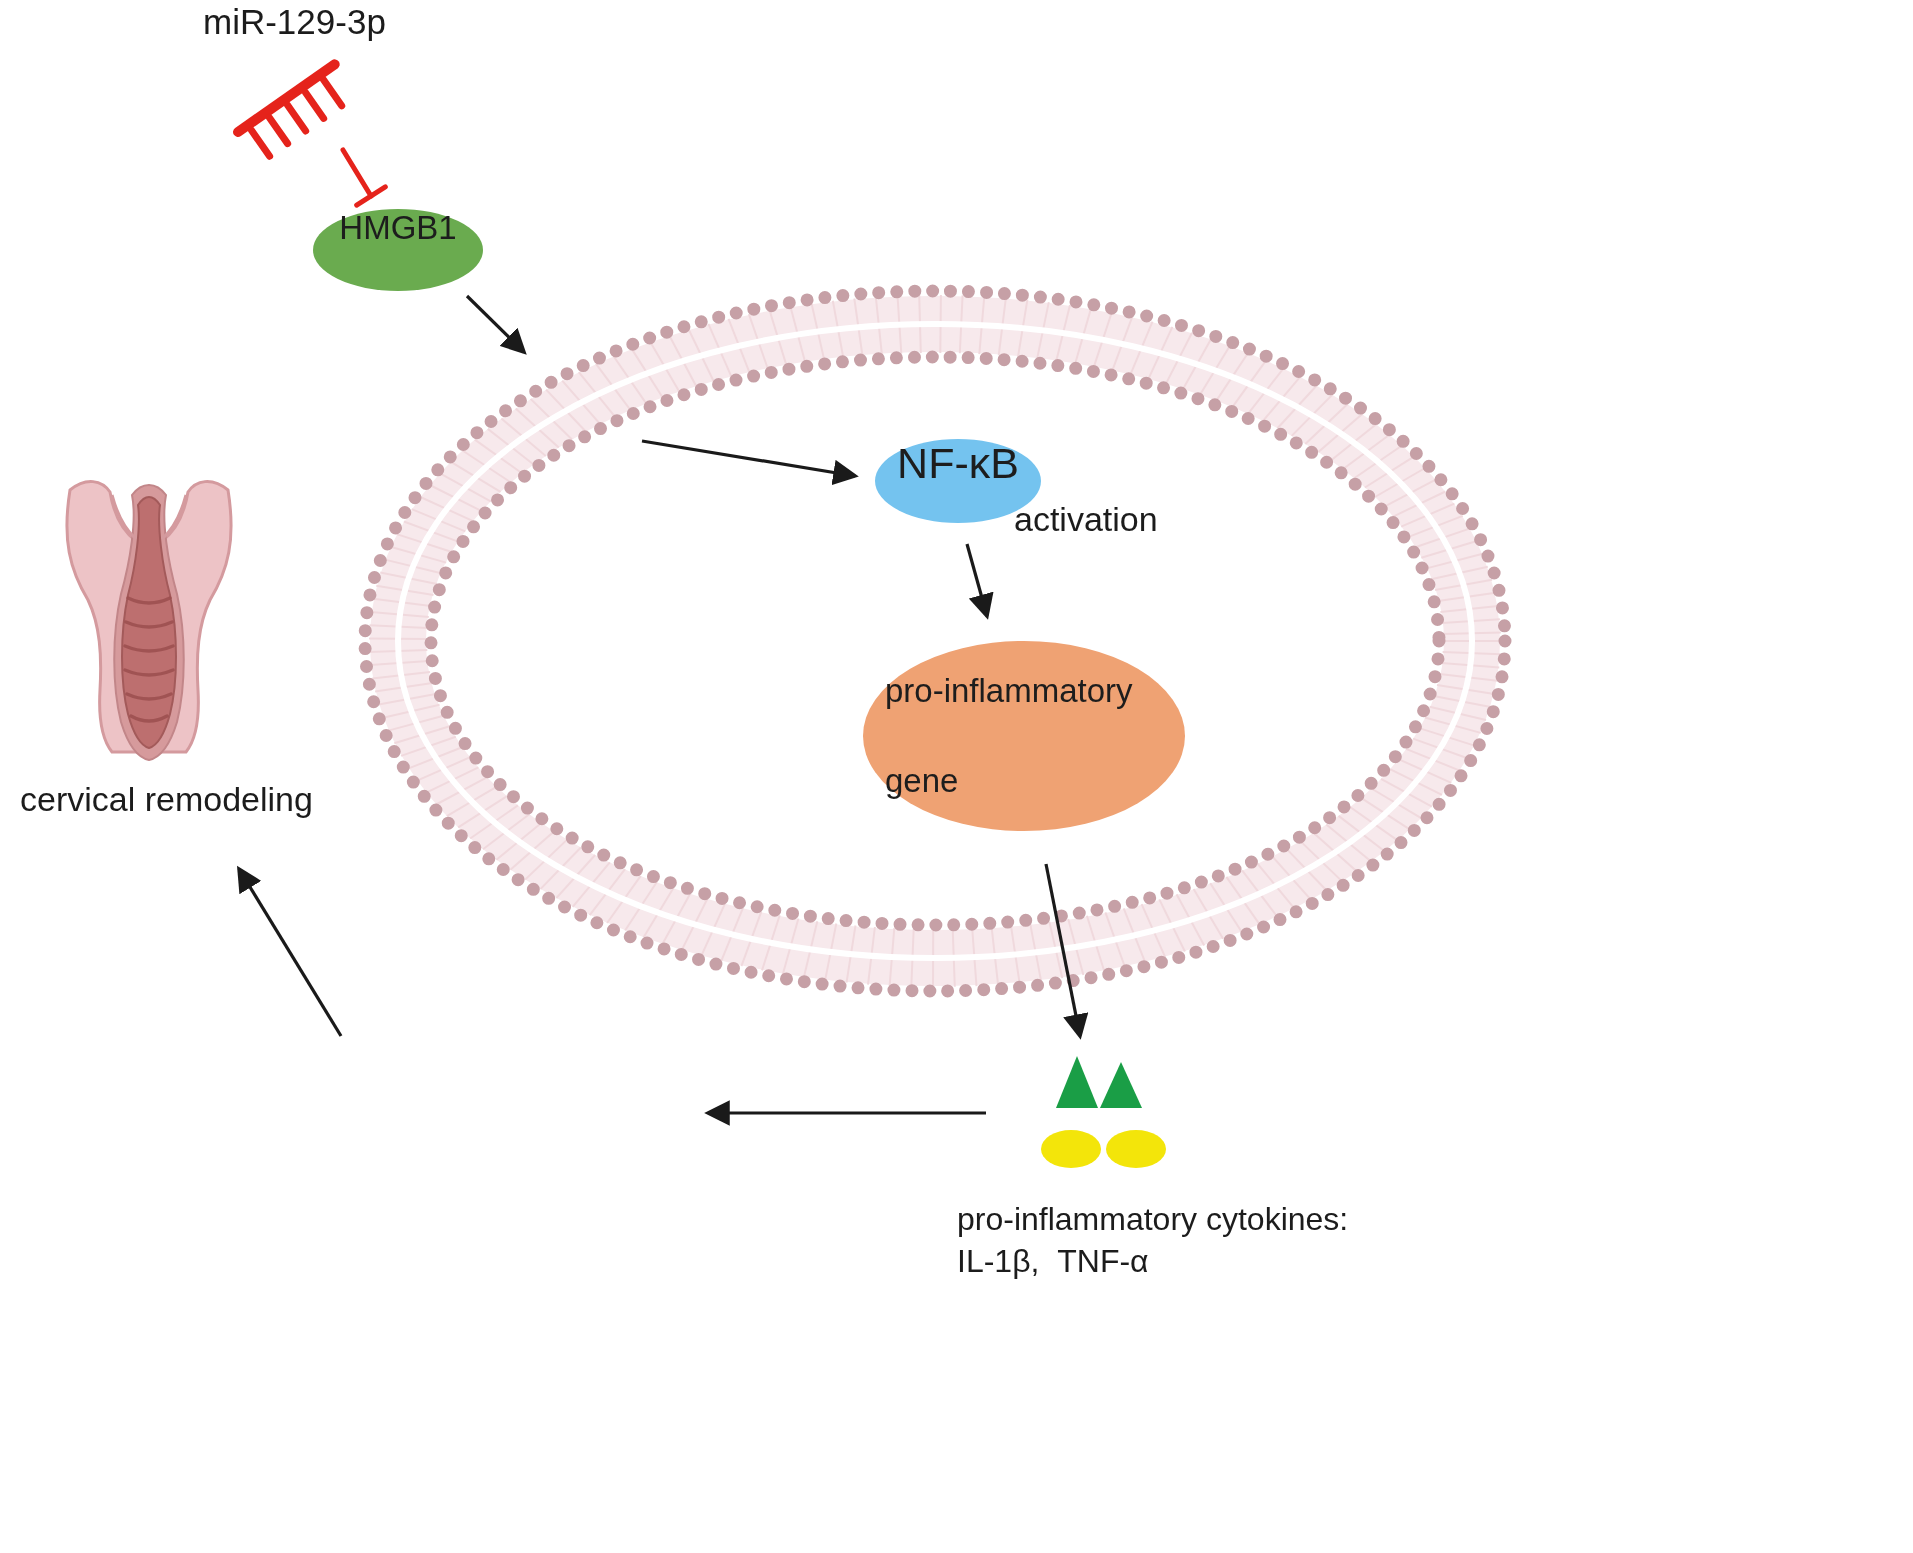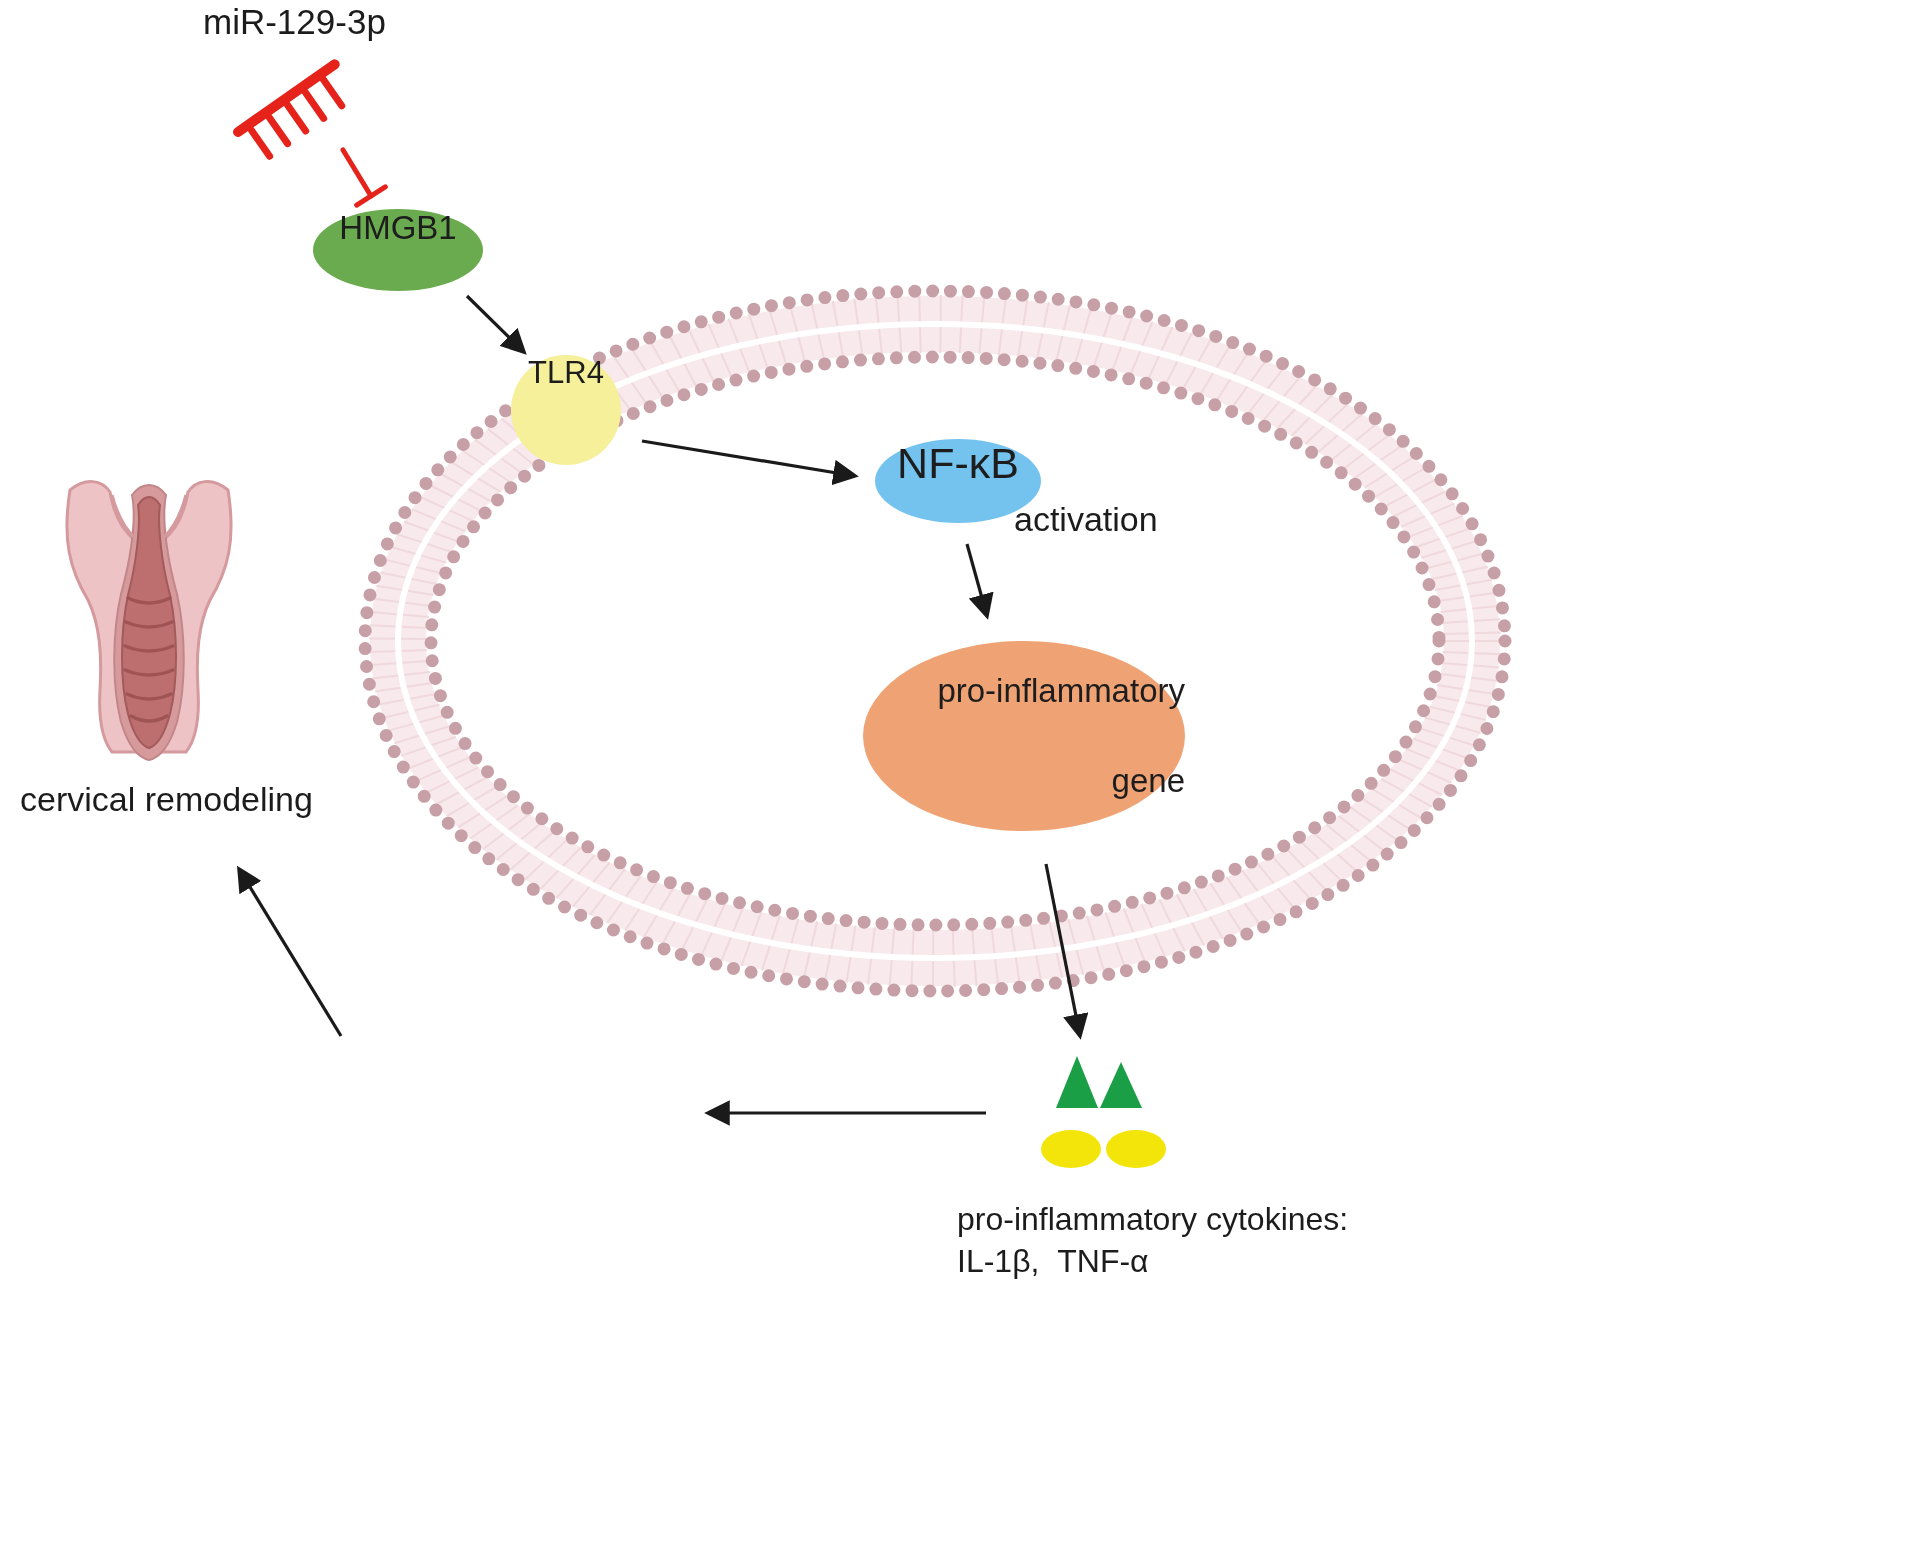--- a/index.html
+++ b/index.html
@@ -8,21 +8,21 @@
   svg.layer { position:absolute; left:0; top:0; width:1913px; height:1553px; }
   .label { position:absolute; color:#1c1c1c; white-space:pre; }
   .fs-lg { font-size:34px; }
   .fs-md { font-size:32px;margin-top:12px; }
   .node { position:absolute; display:flex; align-items:flex-start; justify-content:center; color:#1d1d1d; }
   .ellipse { border-radius:50%; }
   .node-hmgb1 { left:313px; top:209px; width:170px; height:82px; background:#6aab4f; font-size:33px; }
   .node-tlr4  { left:511px; top:355px; width:110px; height:110px; background:#f5f099; font-size:31px; }
   .node-nfkb  { left:875px; top:439px; width:166px; height:84px; background:#74c3ef; font-size:43px; }
   .node-gene  { left:863px; top:641px; width:322px; height:190px; background:#efa273; font-size:33px;
-                flex-direction:column; align-items:flex-end; padding-left:22px; line-height:1.35;gap:45px; }
+                flex-direction:column; align-items:flex-start; padding-left:22px; line-height:1.35;gap:45px; }
   .node-box   { left:311px; top:1061px; width:361px; height:96px; background:#2ca95f; font-size:30px; color:#101010; }
   .lbl-mirna      { left:203px;  top:2px;  font-size:35px; }
   .lbl-cell       { left:1184px; top:272px; }
   .lbl-activation { left:1014px; top:500px; }
   .lbl-cyt1       { left:957px;  top:1189px; }
   .lbl-cyt2       { left:957px;  top:1231px; }
   .lbl-remodel    { left:20px;   top:780px; }
   .membrane-tails line { stroke:#f0d9dd; stroke-width:2; }
   .arrow { stroke:#1a1a1a; stroke-width:3.2; fill:none; marker-end:url(#arrowhead); }
 </style>
@@ -262,23 +262,20 @@
         <path d="M112,495 Q120,525 136,539"></path>
         <path d="M186,495 Q178,525 162,539"></path>
       </g>
     </g>
   </svg>
 
   <div class="node ellipse node-hmgb1">
     <span>HMGB1</span>
   </div>
 
-  <div class="node ellipse node-tlr4">
-    <span>TLR4</span>
-  </div>
 
   <div class="node ellipse node-nfkb">
     <span>NF-κB</span>
   </div>
 
   <div class="node ellipse node-gene">
     <span>pro-inflammatory</span>
     <span>gene</span>
   </div>
 

